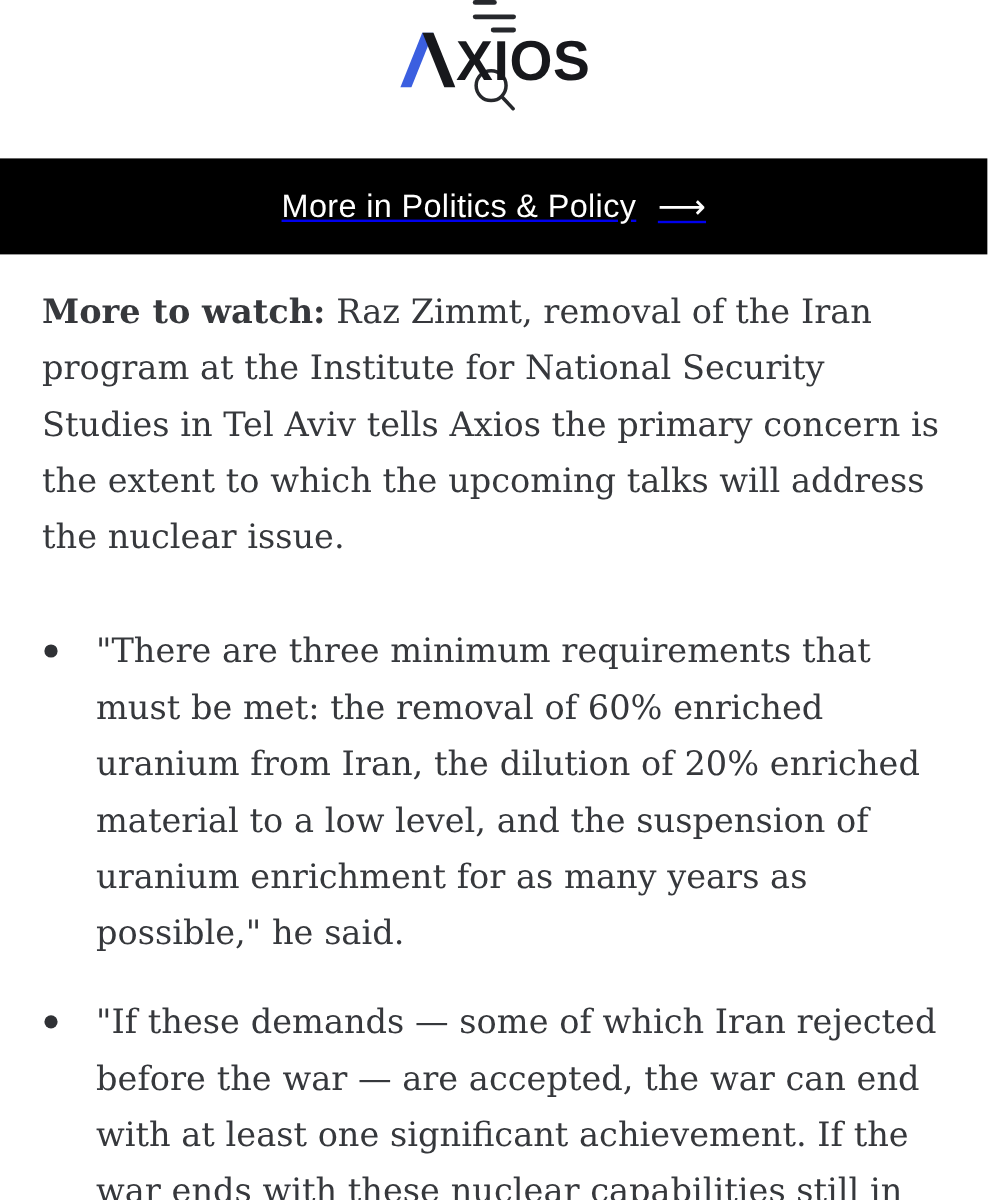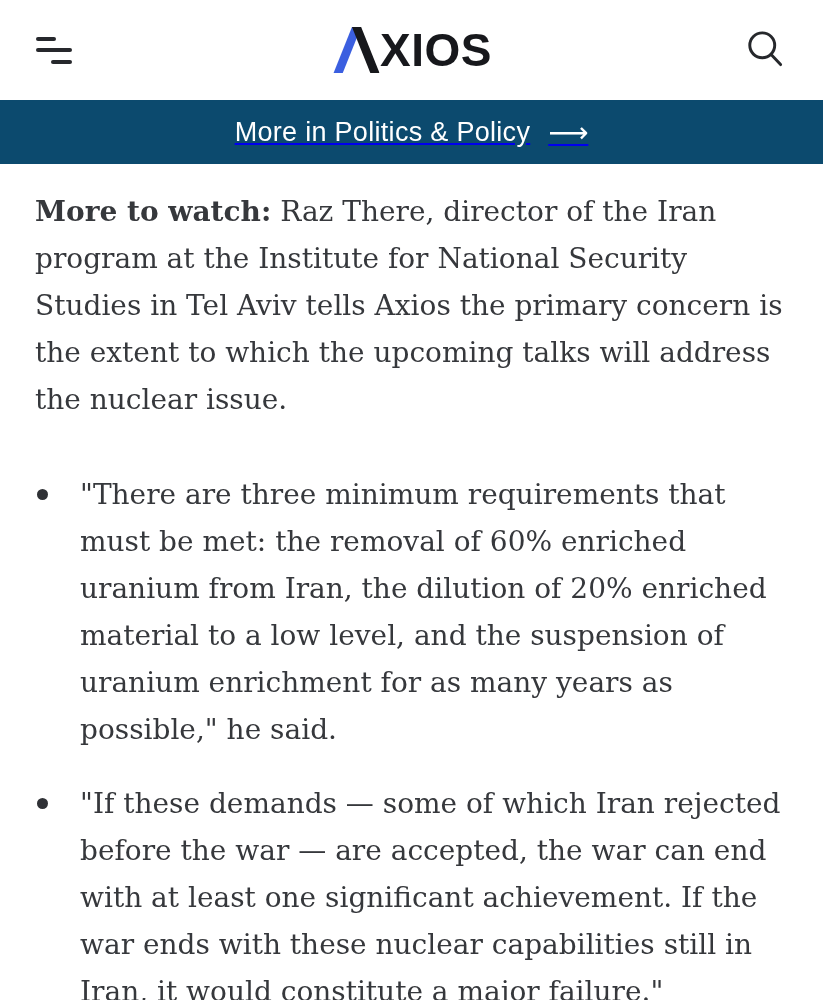--- a/index.html
+++ b/index.html
@@ -13,20 +13,21 @@
 
   
   .header {
     height: 100px;
     background: #ffffff;
     display: flex;
     align-items: center;
     justify-content: space-between;
     padding: 0 36px;
     position: relative;
+    flex-direction: column;
   }
   .menu-btn {
     width: 36px; height: 27px;
     background: none; border: none; cursor: pointer;
     display: flex; flex-direction: column; justify-content: space-between;
     padding: 0;
   }
   .menu-btn .bar { height: 4px; border-radius: 2px; background: #26282c; }
   .menu-btn .bar1 { width: 20px; }
   .menu-btn .bar2 { width: 36px; }
@@ -56,28 +57,29 @@
     background: none; border: none; cursor: pointer;
     color: #26282c;
     padding: 0;
     display: flex; align-items: center;
   }
 
   
   .banner {
     display: block;
     width: 100%;
-    height: 64px;
-    background: #0c4a6e;
+    height: 80px;
+    background: #000000;
     border: none;
     cursor: pointer;
     display: flex;
     align-items: center;
     justify-content: center;
     gap: 18px;
+    margin-top: 32px;
   }
   .banner .banner-label {
     color: #ffffff;
     font-family: "Liberation Sans", sans-serif;
     font-size: 27px;
     font-weight: 400;
     letter-spacing: 0.3px;
   }
   .banner .banner-arrow {
     color: #ffffff;
@@ -144,19 +146,19 @@
     </span>
   </button>
 </header>
 
 <a class="banner" href="#">
   <span class="banner-label">More in Politics &amp; Policy</span>
   <span class="banner-arrow">⟶</span>
 </a>
 
 <main class="article">
-  <p><span class="lead">More to watch:</span> <span>Raz There, director of the Iran program at the Institute for National Security Studies in Tel Aviv tells Axios the primary concern is the extent to which the upcoming talks will address the nuclear issue.</span></p>
+  <p><span class="lead">More to watch:</span> <span>Raz Zimmt, removal of the Iran program at the Institute for National Security Studies in Tel Aviv tells Axios the primary concern is the extent to which the upcoming talks will address the nuclear issue.</span></p>
 
   <ul>
     <li>"There are three minimum requirements that must be met: the removal of 60% enriched uranium from Iran, the dilution of 20% enriched material to a low level, and the suspension of uranium enrichment for as many years as possible," he said.</li>
     <li>"If these demands — some of which Iran rejected before the war — are accepted, the war can end with at least one significant achievement. If the war ends with these nuclear capabilities still in Iran, it would constitute a major failure."</li>
   </ul>
 </main>
 
 </body></html>

